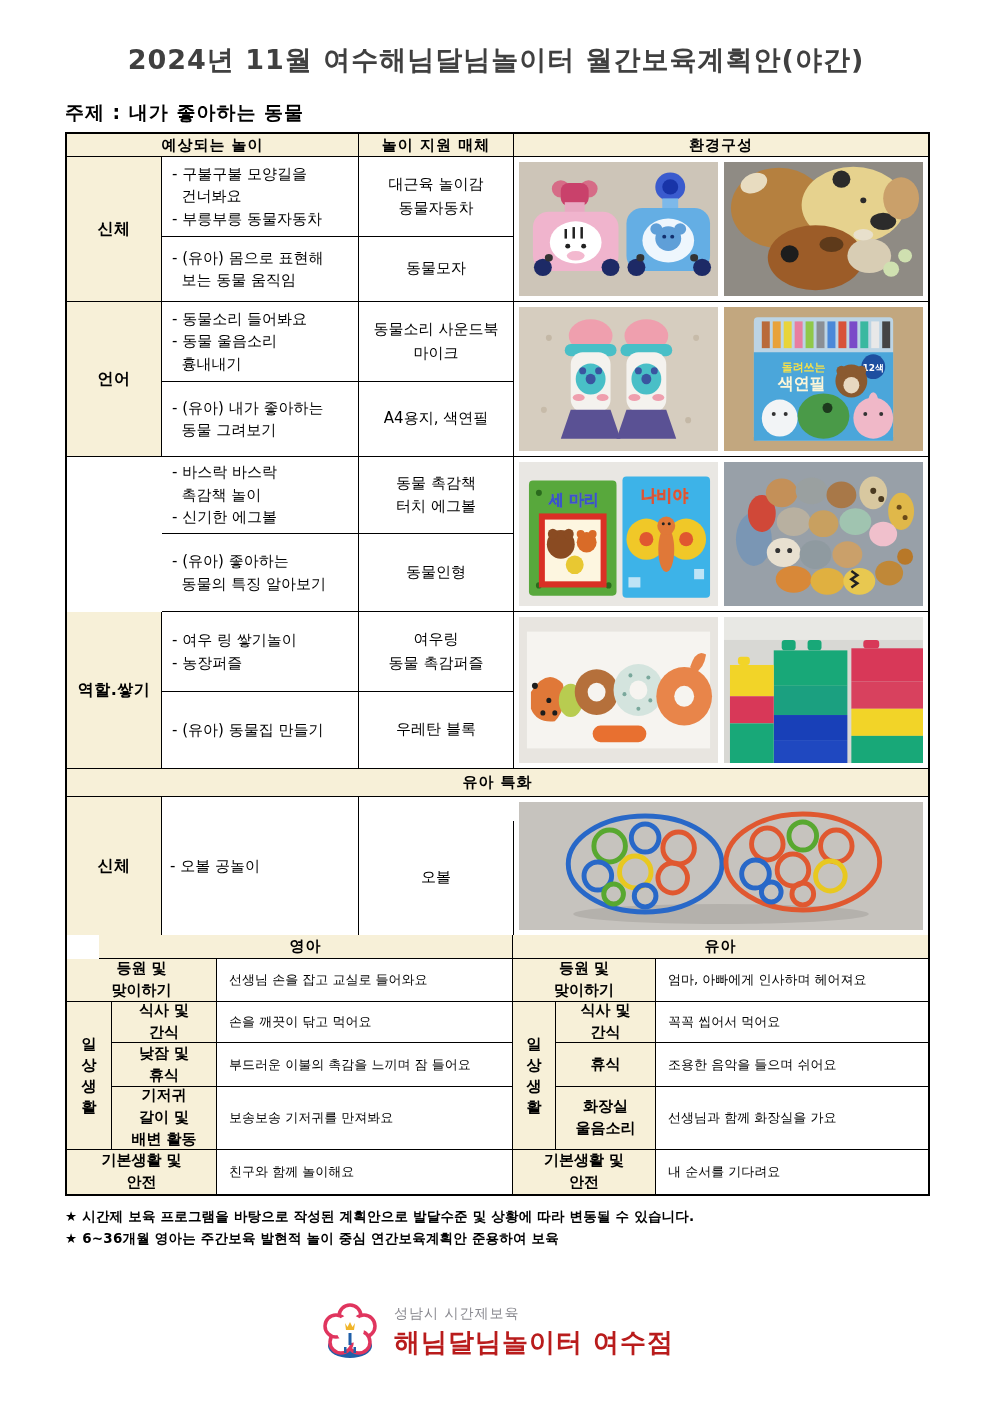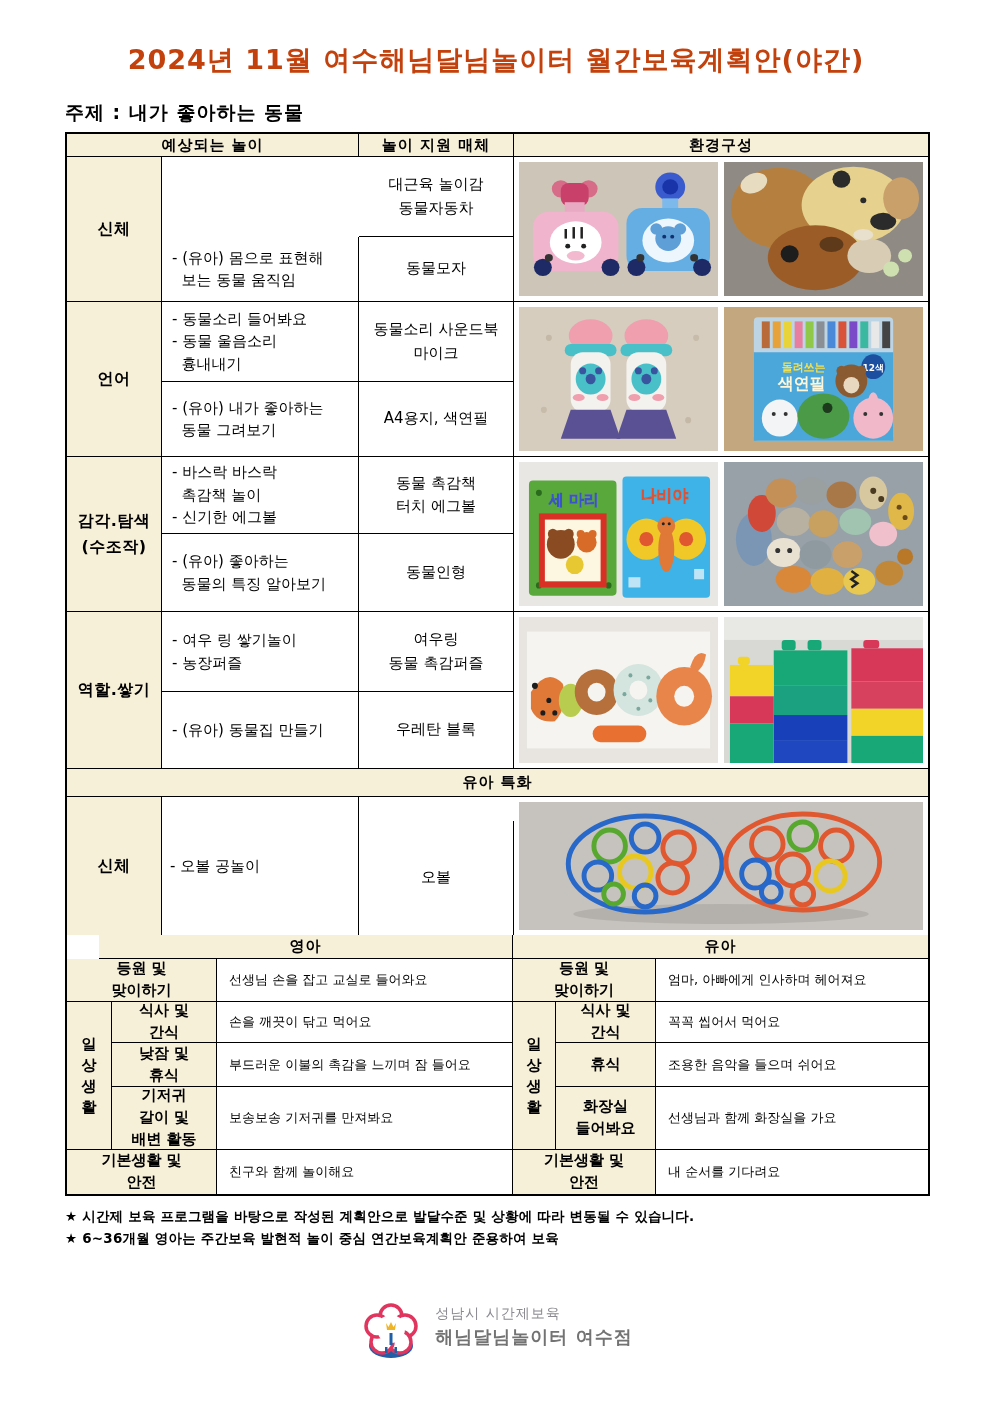--- a/index.html
+++ b/index.html
@@ -1,17 +1,17 @@
 <!DOCTYPE html>
 <html><head>
 <meta charset="utf-8">
 <style>
   html,body{margin:0;padding:0;}
   body{width:992px;height:1403px;background:#ffffff;font-family:"DejaVu Sans","Liberation Sans",sans-serif;color:#000;position:relative;}
-  .title{padding-top:42px;text-align:center;color:#c2410c;font-size:27px;font-weight:bold;letter-spacing:1px;}
+  .title{padding-top:42px;text-align:center;color:#404040;font-size:27px;font-weight:bold;letter-spacing:1px;}
   .subject{margin:22px 0 6px 65px;font-size:19px;font-weight:600;letter-spacing:1px;}
   .doc{margin-left:65px;width:865px;border:2px solid #000;box-sizing:border-box;}
   .grid{display:grid;}
   #topgrid{grid-template-columns:95px 197px 155px 414px;grid-template-rows:23px 80px 65px 80px 75px 77px 78px 80px 77px 28px 138px;}
   .c{border-right:1px solid #000;border-bottom:1px solid #000;box-sizing:border-box;display:flex;align-items:center;justify-content:center;overflow:hidden;background:#fff;}
   .noR{border-right:none;}
   .noB{border-bottom:none;}
   .cream{background:#F7F0D8;}
   .hdr{font-weight:bold;font-size:15px;letter-spacing:1px;}
   .cat{font-weight:bold;font-size:16px;letter-spacing:.5px;white-space:pre-line;text-align:center;line-height:1.6;}
@@ -24,37 +24,40 @@
   .bottom{display:flex;}
   #botL{grid-template-columns:45px 105px 296px;grid-template-rows:24px 43px 41px 44px 63px 44px;}
   #botR{grid-template-columns:43px 100px 272px;grid-template-rows:24px 43px 41px 44px 63px 44px;}
   .lab{font-weight:bold;font-size:15px;white-space:pre-line;text-align:center;line-height:1.45;}
   .vlab{font-weight:bold;font-size:15px;white-space:pre-line;text-align:center;line-height:1.4;}
   .txt{justify-content:flex-start;padding:4px 8px 4px 12px;font-size:13px;line-height:1.5;text-align:left;}
   .foot{margin:10px 0 0 65px;font-size:13.5px;line-height:1.6;letter-spacing:.2px;font-weight:600;}
   .logo{display:flex;justify-content:center;align-items:flex-start;margin-top:52px;gap:12px;}
   .logo-txt{display:flex;flex-direction:column;gap:2px;padding-top:4px;}
   .logo-tag{font-size:14px;color:#8a8a90;letter-spacing:1px;}
-  .logo-name{font-size:18px;font-weight:bold;color:#737373;letter-spacing:1px;}
+  .logo-name{font-size:26px;font-weight:bold;color:#b91c1c;letter-spacing:1px;}
 </style>
 </head>
 <body>
 
 <div class="title">2024년  11월  여수해님달님놀이터  월간보육계획안(야간)</div>
 <div class="subject">주제 : 내가 좋아하는 동물</div>
 
 <div class="doc">
 
   <div class="grid" id="topgrid">
 
     <div class="c cream hdr" style="grid-column:1/3;grid-row:1;">예상되는 놀이</div>
     <div class="c cream hdr" style="grid-column:3;grid-row:1;">놀이 지원 매체</div>
     <div class="c cream hdr noR" style="grid-column:4;grid-row:1;">환경구성</div>
 
     <div class="c cream cat" style="grid-column:1;grid-row:2/4;">신체</div>
+    <div class="c act" style="grid-column:2;grid-row:2;">- 구불구불 모양길을
+  건너봐요
+- 부릉부릉 동물자동차</div>
     <div class="c med" style="grid-column:3;grid-row:2;">대근육 놀이감
 동물자동차</div>
     <div class="c act" style="grid-column:2;grid-row:3;">- (유아) 몸으로 표현해
   보는 동물 움직임</div>
     <div class="c med" style="grid-column:3;grid-row:3;">동물모자</div>
     <div class="c photos noR" style="grid-column:4;grid-row:2/4;">
 
       <svg viewBox="0 0 200 140" preserveAspectRatio="none">
         <rect width="200" height="140" fill="#cdc5b8"></rect>
         <circle cx="42" cy="28" r="9" fill="#d8557a" opacity=".8"></circle>
@@ -181,22 +184,20 @@
           <circle cx="62" cy="104" r="2" fill="#333"></circle>
         <ellipse cx="100" cy="106" rx="26" ry="22" fill="#4a9a48"></ellipse>
           <circle cx="104" cy="98" r="5" fill="#1d3a1d"></circle>
         <circle cx="150" cy="108" r="20" fill="#f0b8c8"></circle>
           <circle cx="142" cy="104" r="2" fill="#333"></circle>
           <circle cx="158" cy="104" r="2" fill="#333"></circle>
           <ellipse cx="150" cy="92" rx="5" ry="9" fill="#f0b8c8"></ellipse>
       </svg>
     </div>
 
-    <div class="c cream cat" style="grid-column:1;grid-row:6/8;">감각.탐색
-(수조작)</div>
     <div class="c act" style="grid-column:2;grid-row:6;">- 바스락 바스락
   촉감책 놀이
 - 신기한 에그볼</div>
     <div class="c med" style="grid-column:3;grid-row:6;">동물 촉감책
 터치 에그볼</div>
     <div class="c act" style="grid-column:2;grid-row:7;">- (유아) 좋아하는
   동물의 특징 알아보기</div>
     <div class="c med" style="grid-column:3;grid-row:7;">동물인형</div>
     <div class="c photos noR" style="grid-column:4;grid-row:6/8;">
 
@@ -396,21 +397,21 @@
 활</div>
 
       <div class="c cream lab" style="grid-column:2;grid-row:3;">식사 및
 간식</div>
       <div class="c txt noR" style="grid-column:3;grid-row:3;">꼭꼭 씹어서 먹어요</div>
 
       <div class="c cream lab" style="grid-column:2;grid-row:4;">휴식</div>
       <div class="c txt noR" style="grid-column:3;grid-row:4;">조용한 음악을 들으며 쉬어요</div>
 
       <div class="c cream lab" style="grid-column:2;grid-row:5;">화장실
-들어봐요</div>
+울음소리</div>
       <div class="c txt noR" style="grid-column:3;grid-row:5;">선생님과 함께 화장실을 가요</div>
 
       <div class="c cream lab noB" style="grid-column:1/3;grid-row:6;">기본생활 및
 안전</div>
       <div class="c txt noR noB" style="grid-column:3;grid-row:6;">내 순서를 기다려요</div>
     </div>
   </div>
 </div>
 
 <div class="foot">

